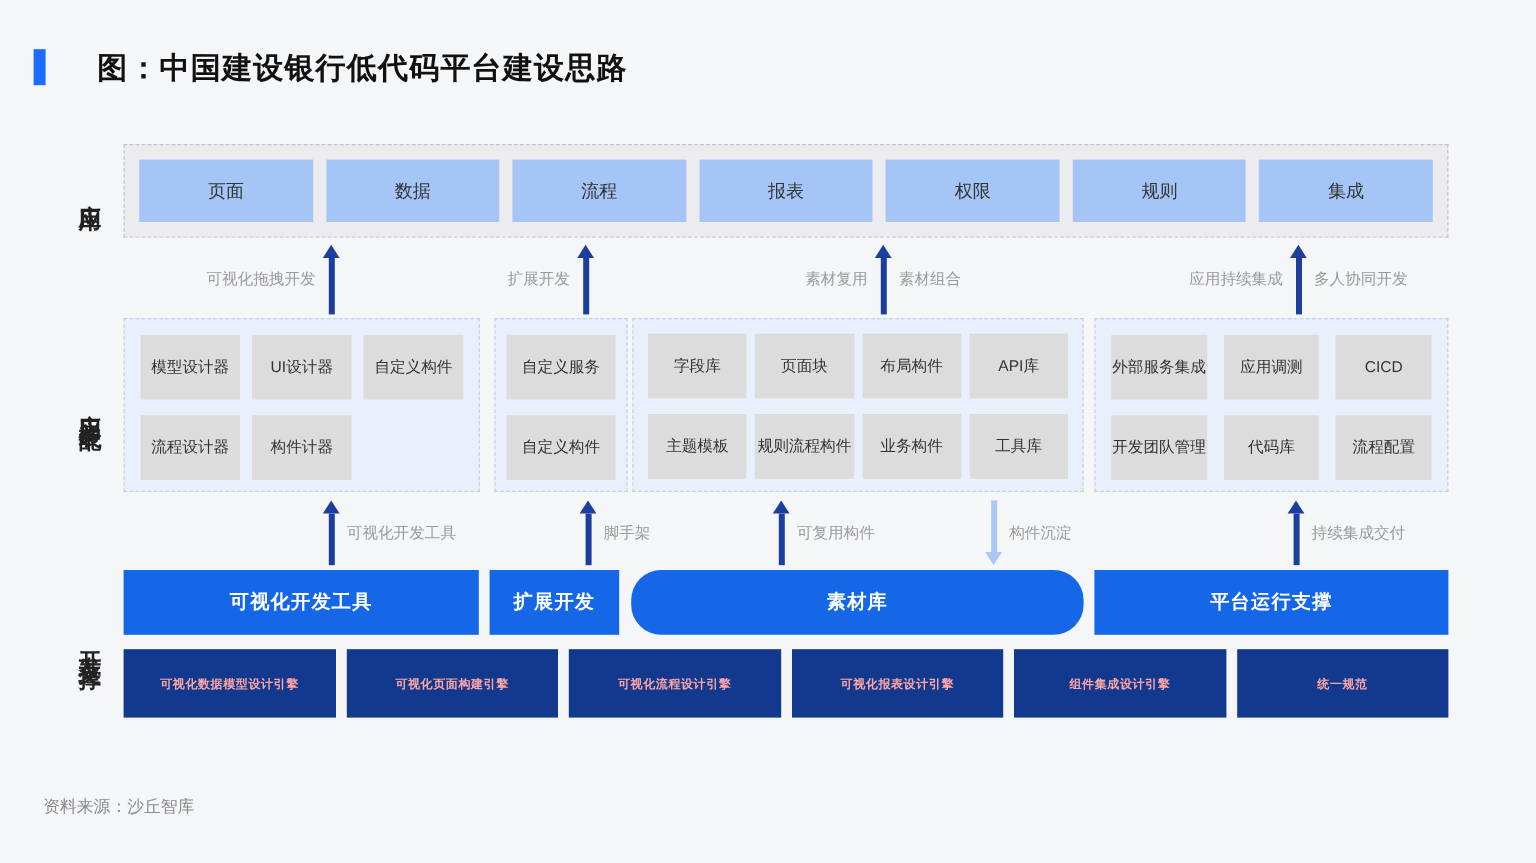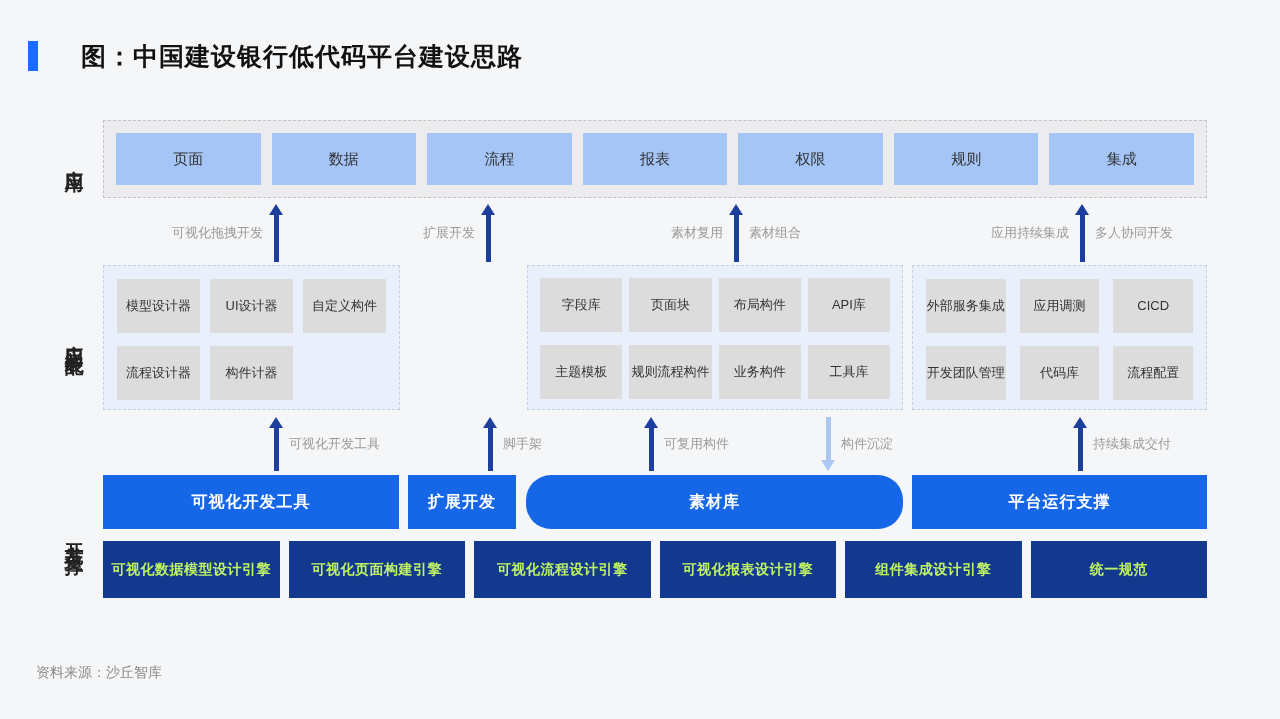--- a/index.html
+++ b/index.html
@@ -87,21 +87,21 @@
   .primary-box.p1{left:408px;width:108px;}
   .primary-box.p2{left:526px;width:377px;border-radius:25px;}
   .primary-box.p3{left:912px;width:295px;}
   .engine-row{
     position:absolute;left:103px;top:541px;width:1104px;height:57px;
     display:flex;gap:9px;
   }
   .engine-box{
     flex:1;background:var(--engine-box);
     display:flex;align-items:center;justify-content:center;
-    color:#bef264;font-size:14px;font-weight:700;letter-spacing:.5px;
+    color:#fca5a5;font-size:10px;font-weight:700;letter-spacing:.5px;
   }
 
   .source{position:absolute;left:36px;top:664px;font-size:14px;color:#8b8b8b;}
 </style>
 </head>
 <body>
 
 <div class="page">
 
   <div class="accent-bar"></div>
@@ -155,20 +155,24 @@
   </div>
 
   <div class="group g0">
     <div class="asm-box">模型设计器</div>
     <div class="asm-box">UI设计器</div>
     <div class="asm-box">自定义构件</div>
     <div class="asm-box">流程设计器</div>
     <div class="asm-box">构件计器</div>
   </div>
 
+  <div class="group g1">
+    <div class="asm-box">自定义服务</div>
+    <div class="asm-box">自定义构件</div>
+  </div>
 
   <div class="group g2">
     <div class="asm-box">字段库</div>
     <div class="asm-box">页面块</div>
     <div class="asm-box">布局构件</div>
     <div class="asm-box">API库</div>
     <div class="asm-box">主题模板</div>
     <div class="asm-box">规则流程构件</div>
     <div class="asm-box">业务构件</div>
     <div class="asm-box">工具库</div>

